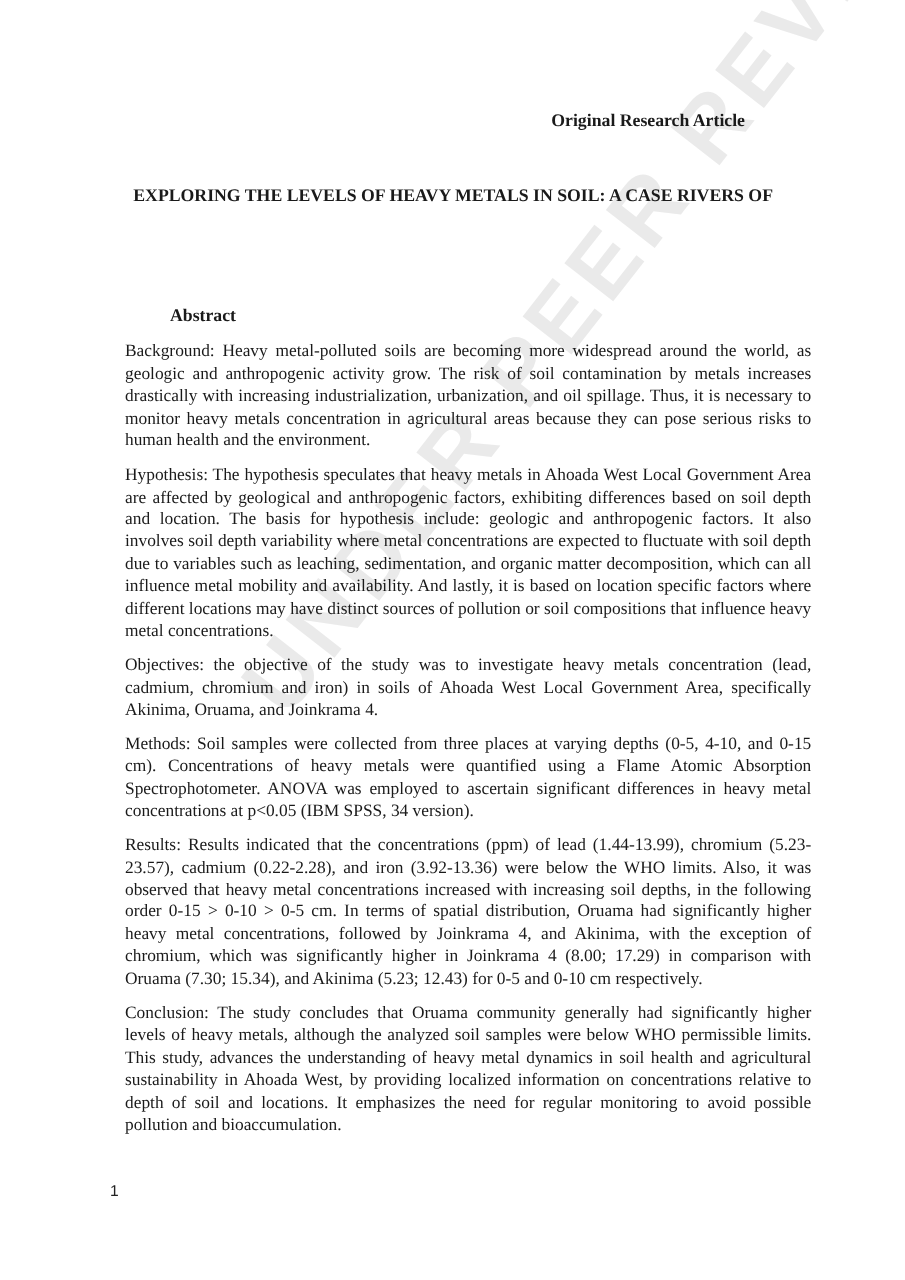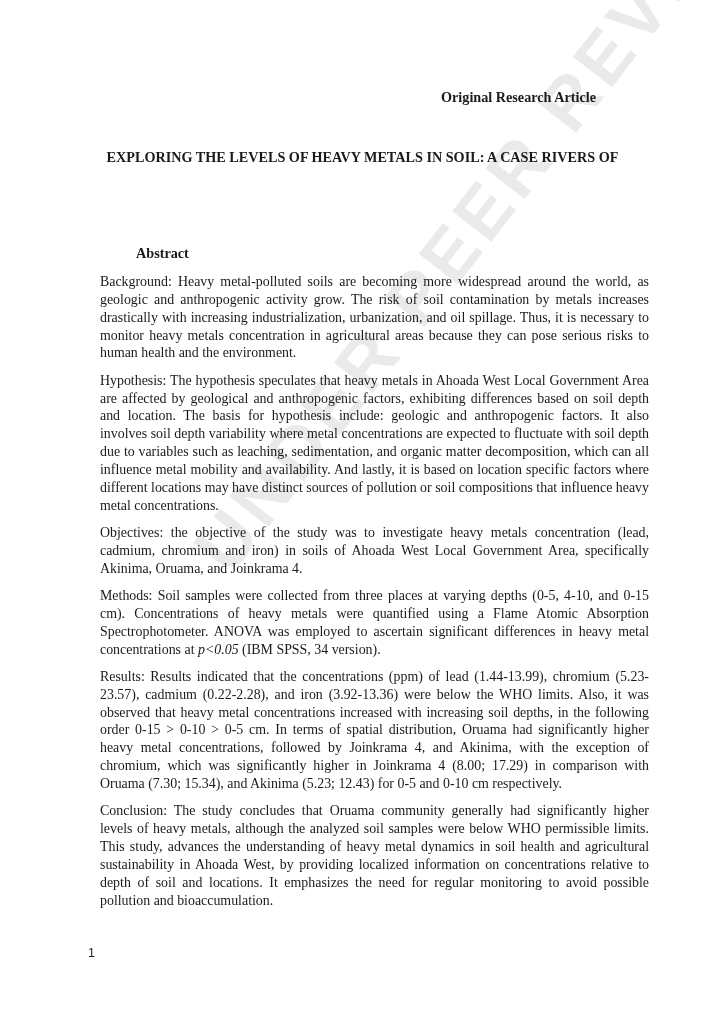--- a/index.html
+++ b/index.html
@@ -21,21 +21,21 @@
       position: absolute; top: 245px; left: 88px;
       font-weight: bold; font-size: 14.2px; margin-left: 48px;
     }
     .abstract-body {
       position: absolute; top: 273px; left: 100px; width: 549px;
     }
     .para {
       margin: 0 0 9.5px 0; font-size: 13.9px; line-height: 17.85px;
       text-align: justify;
     }
-    .para .it { font-style: italic; }
+    .para .it { }
     .page-number {
       position: absolute; top: 946px; left: 88px;
       font-family: "Liberation Sans", "DejaVu Sans", sans-serif; font-size: 12.5px; color: #222;
     }
     .watermark {
       position: absolute; left: 210px; top: 520px; width: 600px;
       transform: rotate(-52deg); transform-origin: left center;
       font-family: "Liberation Sans", "DejaVu Sans", sans-serif; font-weight: bold;
       font-size: 72px; letter-spacing: 6px; color: rgba(160,160,160,0.22);
       white-space: nowrap; pointer-events: none;

